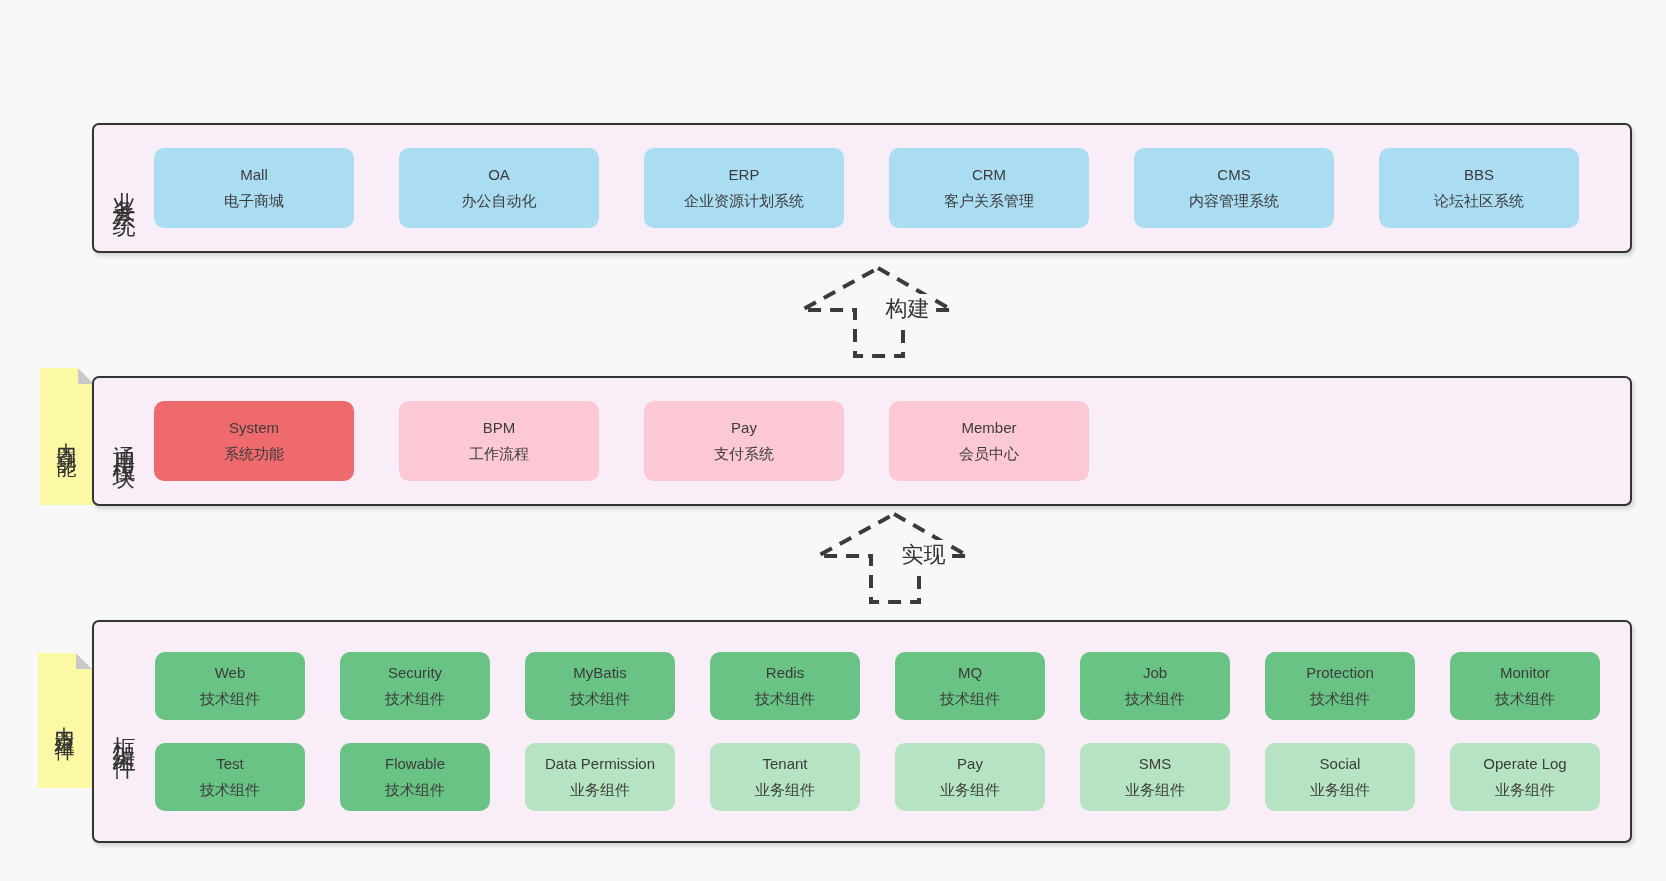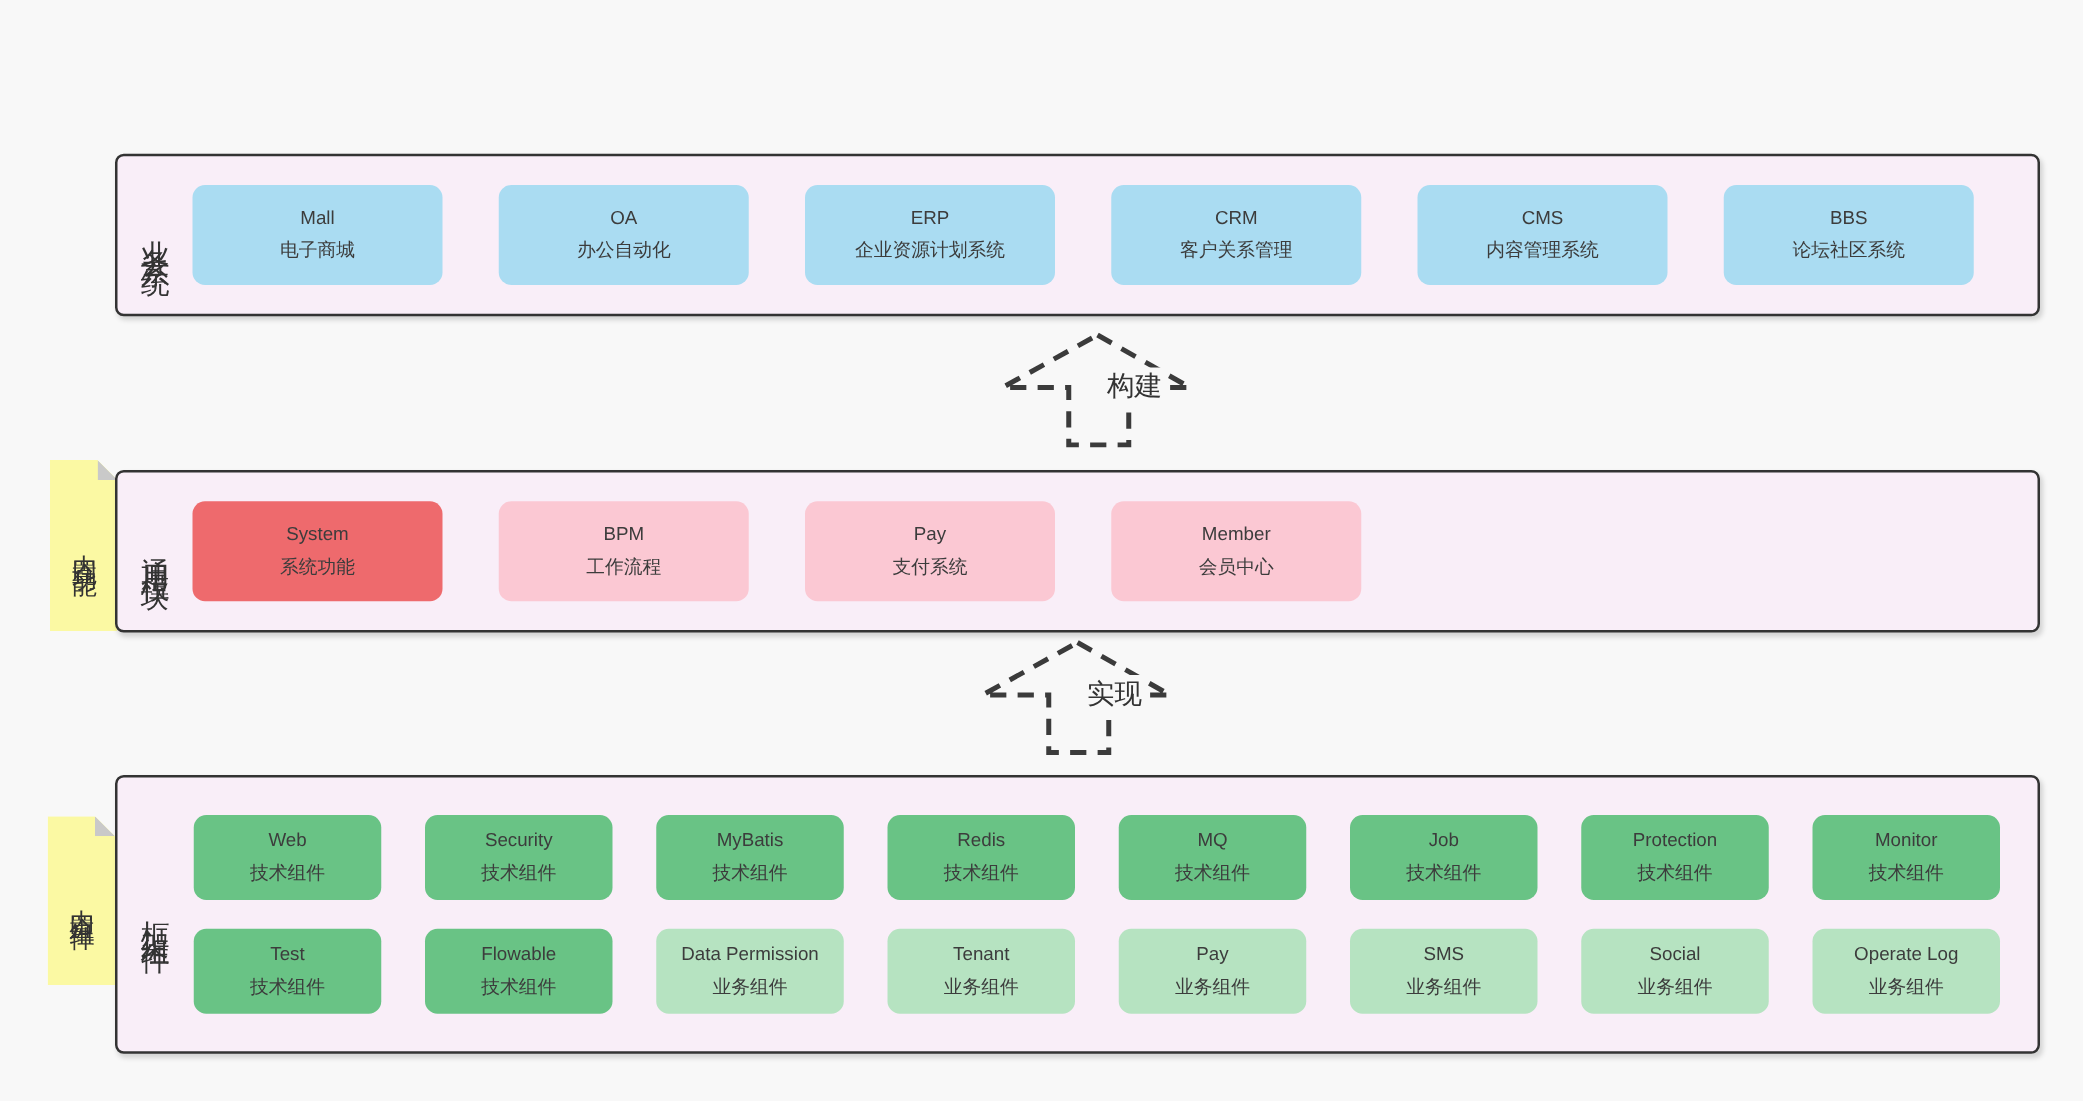--- a/index.html
+++ b/index.html
@@ -54,21 +54,21 @@
   }
   .note::after{
     content:"";position:absolute;top:0;right:0;width:16px;height:16px;
     background:var(--note-fold);clip-path:polygon(0 0,100% 100%,0 100%);
   }
   #note1{left:40px;top:368px;height:137px}
   #note2{left:38px;top:653px;height:135px}
   .note .vtext{font-size:20px;letter-spacing:5px;position:relative;z-index:1}
   .arrow{position:absolute;width:157px;height:92px;z-index:1}
   #arrow1{left:800px;top:266px}
-  #arrow2{left:784px;top:512px}
+  #arrow2{left:816px;top:512px}
   .arrow svg{position:absolute;left:0;top:0}
   .arrow-label{
     position:absolute;left:50%;top:28px;transform:translateX(-50%);
     background:var(--page-bg);padding:0 3px;font-size:22px;color:#333;white-space:nowrap;margin-left:29px;
   }
 </style>
 </head>
 <body>
 
 <div class="note" id="note1">

